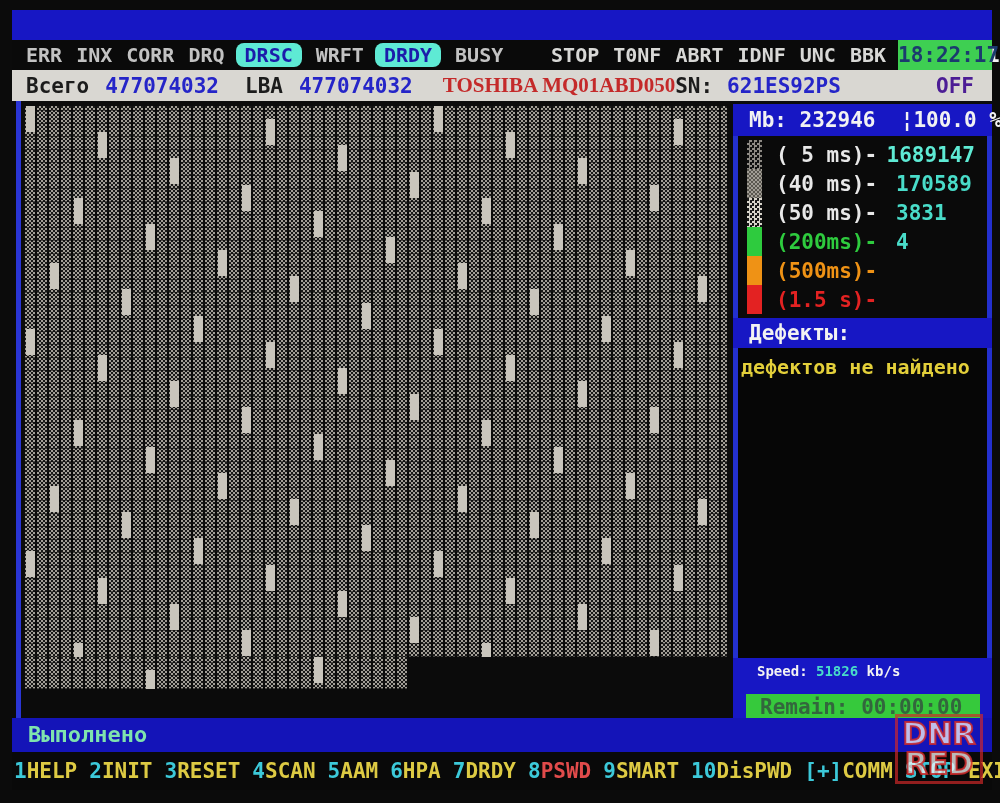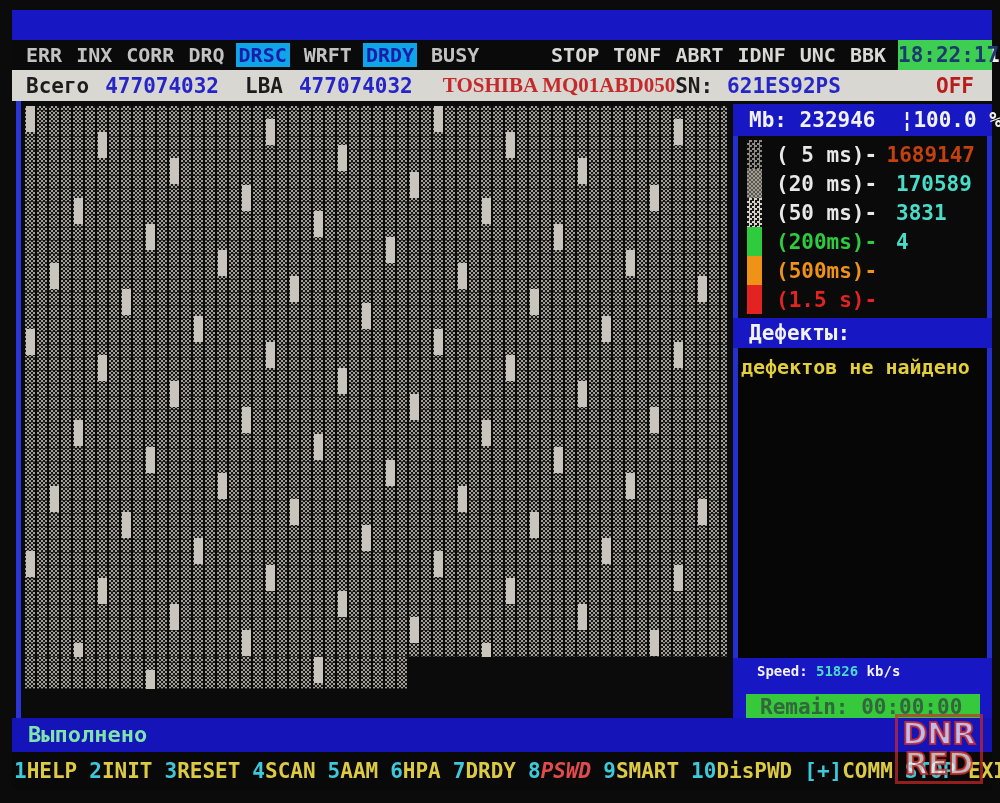--- a/index.html
+++ b/index.html
@@ -8,29 +8,29 @@
     overflow:hidden; font-family:"DejaVu Sans Mono", monospace; font-weight:bold;
     -webkit-font-smoothing:antialiased;
   }
   
   .title-bar { position:absolute; left:12px; top:10px; width:980px; height:30px;
     background:#1717c4; color:#f2f2f2; font-size:21px; line-height:30px;
     padding-left:14px; box-sizing:border-box; white-space:pre; }
   .status-bar { position:absolute; left:12px; top:40px; width:980px; height:30px;
     background:#0a0a0a; display:flex; align-items:center; font-size:20px; color:#c2c2c2; }
   .flag { margin-left:14px; white-space:pre; }
-  .flag.active { background:#0ea5e9; color:#1c1caa; padding:0 3px; margin-left:11px; }
+  .flag.active { background:#5eead4; color:#1c1caa; padding:0 9px; margin-left:11px;border-radius:8px; }
   .flag.right { color:#d8d8d6; }
   .sb-spacer { flex:1; }
   .clock { width:94px; height:30px; background:#3ecf52; color:#1b3b6e; font-size:21px;
     line-height:30px; text-align:center; }
   .info-bar { position:absolute; left:12px; top:70px; width:980px; height:31px;
     background:#d9d7d2; display:flex; align-items:center; font-size:21px; color:#1c1c1c; }
   .v-blue { color:#2525c8; } .v-red { color:#c42a2a;font-family:Liberation Serif, serif; }
-  .v-dim { color:#b91c1c; margin-left:auto; margin-right:18px; }
+  .v-dim { color:#4c1d95; margin-left:auto; margin-right:18px; }
   .ib { white-space:pre; }
 
   
   .main-left-border { position:absolute; left:16px; top:101px; width:5px; height:618px; background:#2a35d5; }
   .grid { position:absolute; overflow:hidden;
     background:
       repeating-linear-gradient(0deg, rgba(5,5,5,0.55) 0 1px, transparent 1px 13px),
       repeating-linear-gradient(90deg, transparent 0 10px, rgba(5,5,5,0.92) 10px 12px),
       repeating-conic-gradient(#a29e96 0% 25%, #181818 0% 50%);
     background-size:auto, auto, 4px 4px; }
@@ -220,24 +220,24 @@
         <div class="swatch sw-dither-dark"></div>
         <div class="swatch sw-dither-gray"></div>
         <div class="swatch sw-dither-light"></div>
         <div class="swatch" style="background: rgb(46, 203, 62);"></div>
         <div class="swatch" style="background: rgb(239, 146, 21);"></div>
         <div class="swatch" style="background: rgb(227, 34, 34);"></div>
       </div>
     <div class="legend-rows" id="legend-rows">
         <div class="legend-row">
           <span class="legend-label" style="color: rgb(232, 232, 232);">( 5 ms)-</span>
-          <span class="legend-value" style="color: #c2410c; text-align: right;">1689147</span>
-        </div>
-        <div class="legend-row">
-          <span class="legend-label" style="color: rgb(232, 232, 232);">(20 ms)-</span>
+          <span class="legend-value" style="color: #5eead4; text-align: right;">1689147</span>
+        </div>
+        <div class="legend-row">
+          <span class="legend-label" style="color: rgb(232, 232, 232);">(40 ms)-</span>
           <span class="legend-value" style="color: rgb(73, 220, 201);">170589</span>
         </div>
         <div class="legend-row">
           <span class="legend-label" style="color: rgb(232, 232, 232);">(50 ms)-</span>
           <span class="legend-value" style="color: rgb(73, 220, 201);">3831</span>
         </div>
         <div class="legend-row">
           <span class="legend-label" style="color: rgb(46, 203, 62);">(200ms)-</span>
           <span class="legend-value" style="color: rgb(73, 220, 201);">4</span>
         </div>
@@ -276,21 +276,21 @@
       <span class="fkey"><span class="fkey-key">3</span><span class="fkey-label">RESET</span></span>
       <span class="fkey-sep"></span>
       <span class="fkey"><span class="fkey-key">4</span><span class="fkey-label">SCAN</span></span>
       <span class="fkey-sep"></span>
       <span class="fkey"><span class="fkey-key">5</span><span class="fkey-label">AAM</span></span>
       <span class="fkey-sep"></span>
       <span class="fkey"><span class="fkey-key">6</span><span class="fkey-label">HPA</span></span>
       <span class="fkey-sep"></span>
       <span class="fkey"><span class="fkey-key">7</span><span class="fkey-label">DRDY</span></span>
       <span class="fkey-sep"></span>
-      <span class="fkey"><span class="fkey-key">8</span><span class="fkey-label" style="color: rgb(225, 75, 75); font-style: italic;">PSWD</span></span>
+      <span class="fkey"><span class="fkey-key">8</span><span class="fkey-label" style="color: rgb(225, 75, 75);">PSWD</span></span>
       <span class="fkey-sep"></span>
       <span class="fkey"><span class="fkey-key">9</span><span class="fkey-label">SMART</span></span>
       <span class="fkey-sep"></span>
       <span class="fkey"><span class="fkey-key">10</span><span class="fkey-label">DisPWD</span></span>
       <span class="fkey-sep"></span>
       <span class="fkey"><span class="fkey-key">[+]</span><span class="fkey-label">COMM</span></span>
       <span class="fkey-sep"></span>
       <span class="fkey"><span class="fkey-key">STOP</span><span class="fkey-label"> EXIT</span></span>
     </div>
 

